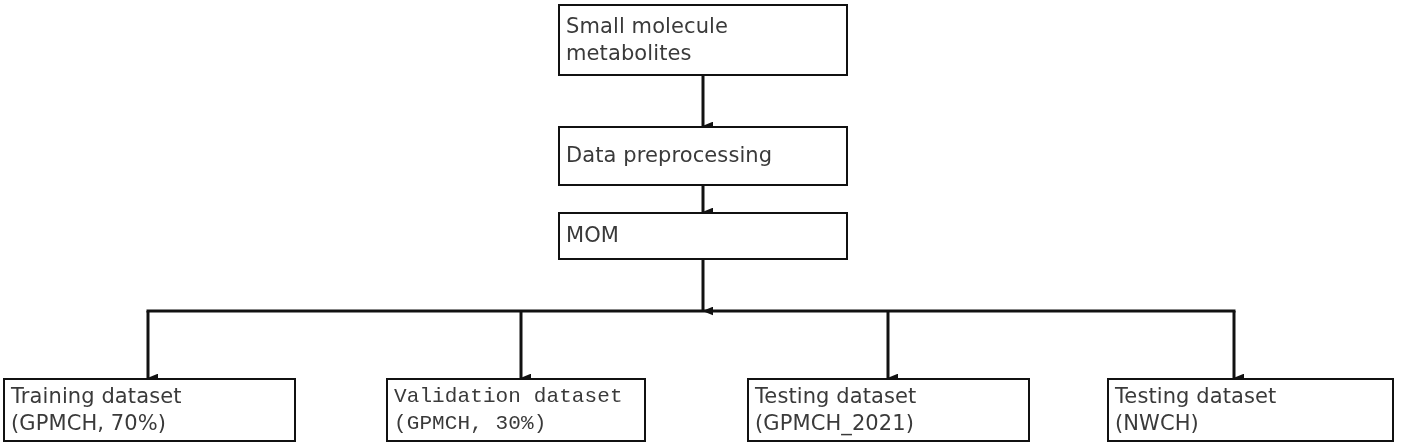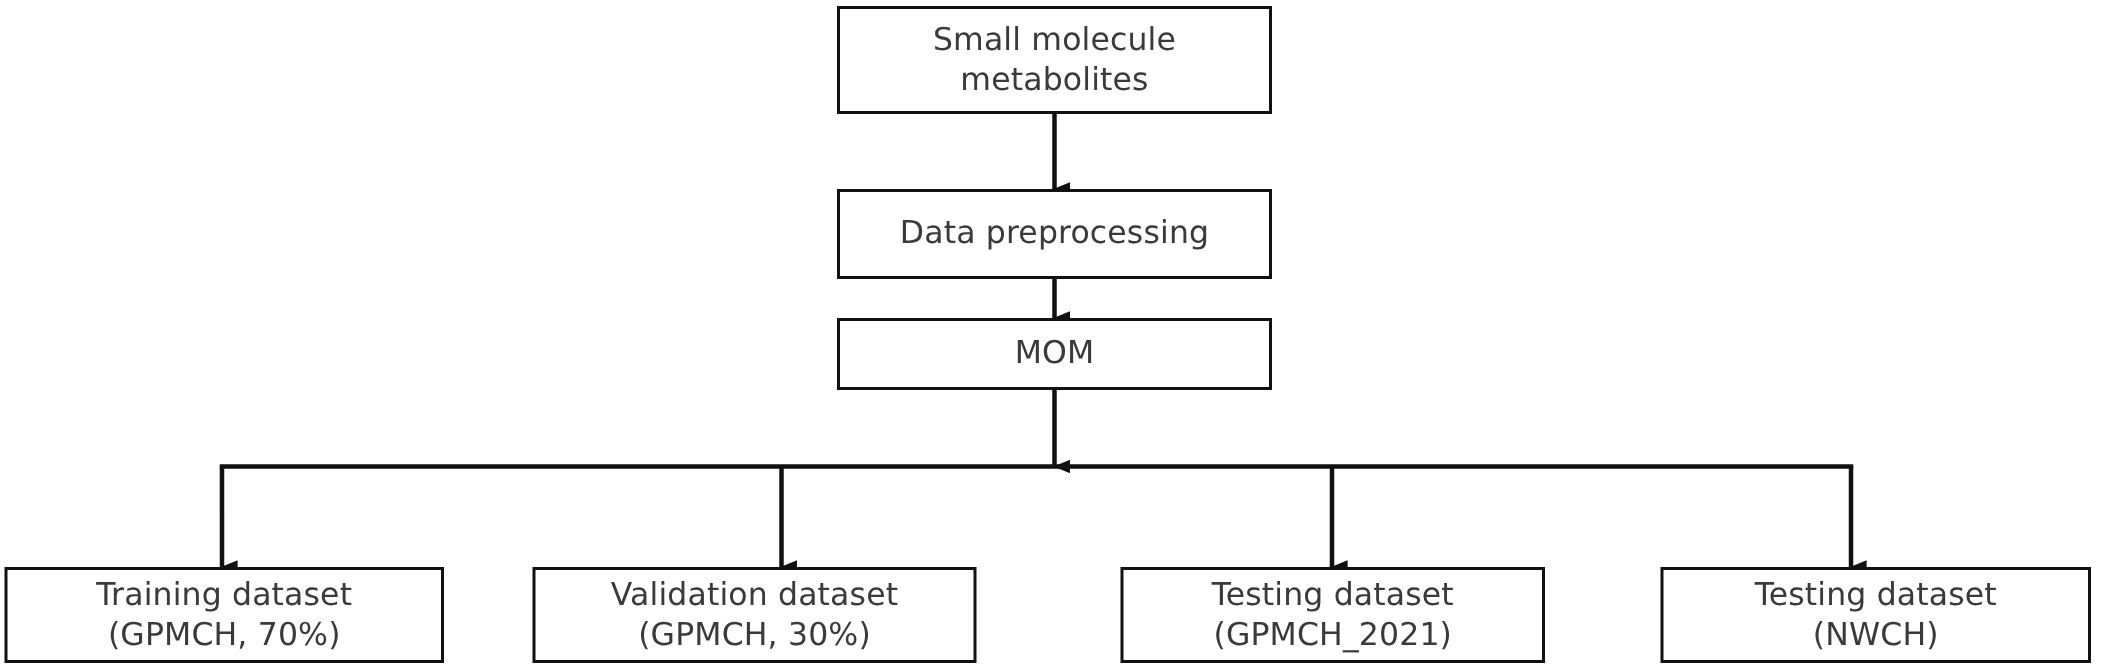--- a/index.html
+++ b/index.html
@@ -26,40 +26,40 @@
     height: 445px;
   }
   .node {
     position: absolute;
     box-sizing: border-box;
     border: 2.5px solid #111111;
     background: #ffffff;
     display: flex;
     align-items: center;
     justify-content: center;
-    text-align: center;
+    text-align: left;
     color: #3a3a3a;
     font-size: 21px;
     line-height: 1.30;
     letter-spacing: 0.1px;
     z-index: 2;
   }
   .node .label {
     display: block;
     width: 100%;
     padding: 0 6px;
     white-space: pre-line;
   }
   
   #node-source     { left: 558px; top: 4px;   width: 290px; height: 72px; }
   #node-preprocess { left: 558px; top: 126px; width: 290px; height: 60px; }
   #node-mom        { left: 558px; top: 212px; width: 290px; height: 48px; }
   
   #node-train { left: 3px;    top: 378px; width: 293px; height: 64px; }
-  #node-valid { left: 355px;  top: 378px; width: 296px; height: 64px; }
+  #node-valid { left: 386px;  top: 378px; width: 260px; height: 64px; font-family: Liberation Mono, monospace; }
   #node-test1 { left: 747px;  top: 378px; width: 283px; height: 64px; }
   #node-test2 { left: 1107px; top: 378px; width: 287px; height: 64px; }
 </style>
 </head>
 <body>
 
 <div id="canvas">
 
   <svg class="flow-svg" viewBox="0 0 1403 445">
     <defs>

